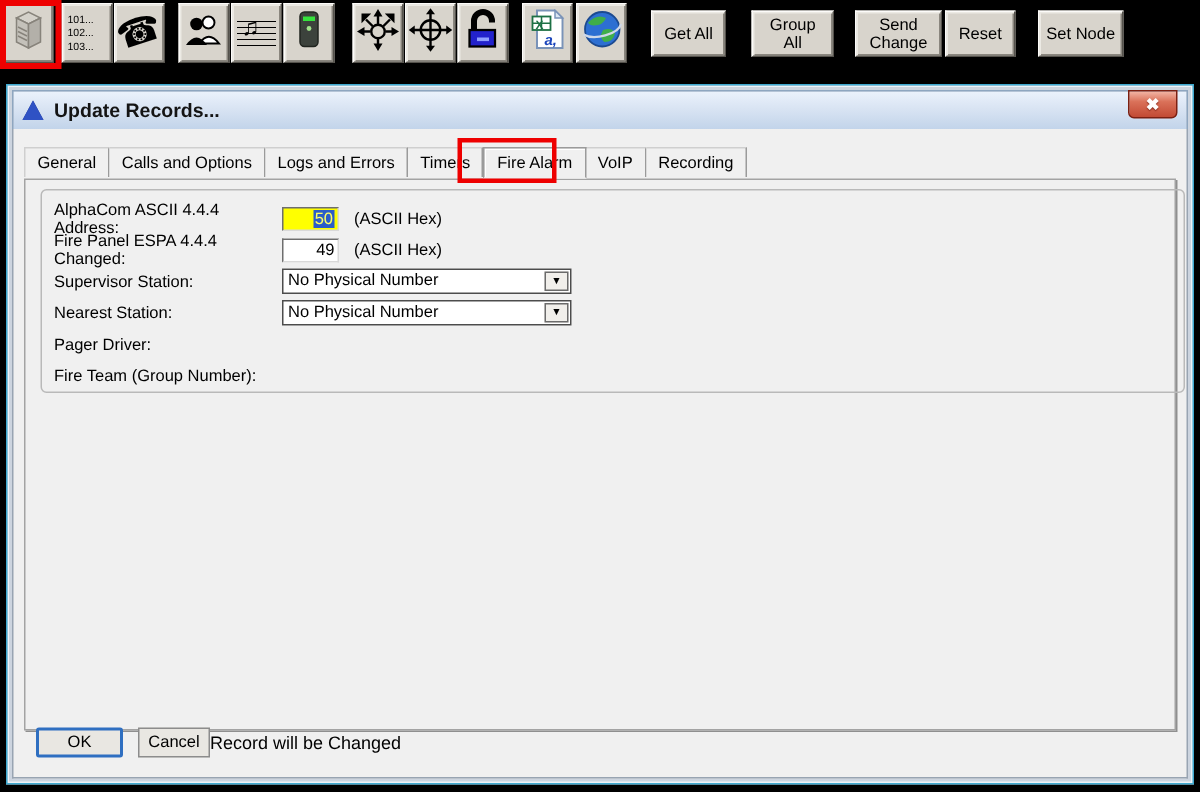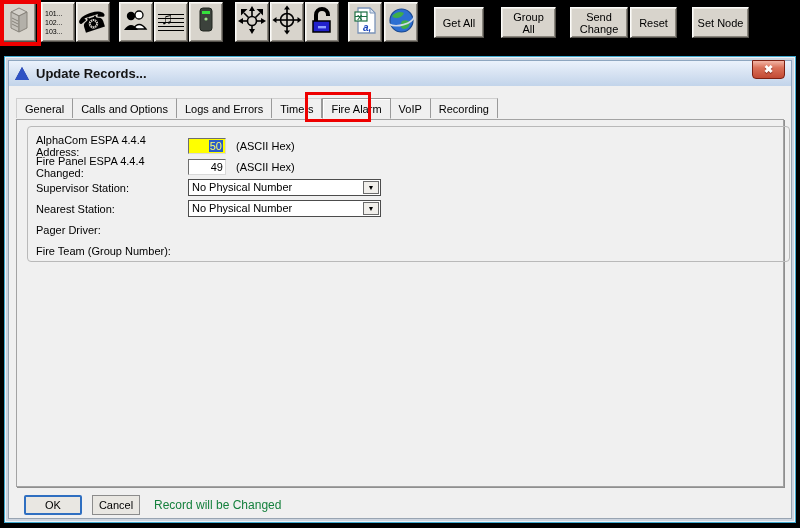--- a/index.html
+++ b/index.html
@@ -70,26 +70,26 @@
   .selval{background:#2b5cc8;color:#ffff66;padding:0 1px}
   .suffix{margin-left:10px;font-size:11px;color:#000}
   .combo{height:17px;border:1px solid #4c4c4c;background:#fff;display:flex;align-items:stretch}
   .combo.wide{width:193px}
   .combo.narrow{width:145px}
   .cval{flex:1;font-size:11px;padding:1px 3px;color:#000;white-space:nowrap;overflow:hidden}
   .carrow{width:16px;margin:1px;border:1px solid #6b6b6b;background:#f1efeb;
        display:flex;align-items:center;justify-content:center;font-size:7px;color:#000}
 
   
-  .footer{position:absolute;left:0;bottom:4px;height:18px;width:100%;display:flex;align-items:center}
+  .footer{position:absolute;left:0;bottom:14px;height:18px;width:100%;display:flex;align-items:center}
   .btn-ok{margin-left:15px;width:58px;height:20px;background:#e9e7e2;border:2px solid #2f6fc1;
        border-radius:2px;font-size:11px;color:#000;display:flex;align-items:center;justify-content:center}
   .btn-cancel{margin-left:10px;width:48px;height:20px;background:#e9e7e2;border:1px solid #8c8c8c;
        font-size:11px;color:#000;display:flex;align-items:center;justify-content:center}
-  .status{margin-left:14px;font-size:12px;color:#15803d}
+  .status{font-size:12px;color:#000000}
 </style>
 </head>
 <body>
 
 <div class="toolbar">
 
   <div class="tbtn" style="margin-left:2px">
     <span>
       <svg width="24" height="28" viewBox="0 0 24 28">
         <polygon points="4,6 12,2 20,6 12,10" fill="#d4d1ca" stroke="#87837b" stroke-width="1"></polygon>
@@ -236,21 +236,21 @@
       <div class="tab">Timers</div>
       <div class="tab active">Fire Alarm</div>
       <div class="tab">VoIP</div>
       <div class="tab">Recording</div>
     </div>
 
     <div class="tabpage">
       <div class="groupbox">
 
         <div class="row first">
-          <span class="lbl">AlphaCom ESPA 4.4.4 Address:</span>
+          <span class="lbl">AlphaCom ASCII 4.4.4 Address:</span>
           <div class="textbox hl">
             <span class="selval">50</span>
           </div>
           <span class="suffix">(ASCII Hex)</span>
         </div>
 
         <div class="row">
           <span class="lbl">Fire Panel ESPA 4.4.4 Changed:</span>
           <div class="textbox">
             <span>49</span>

